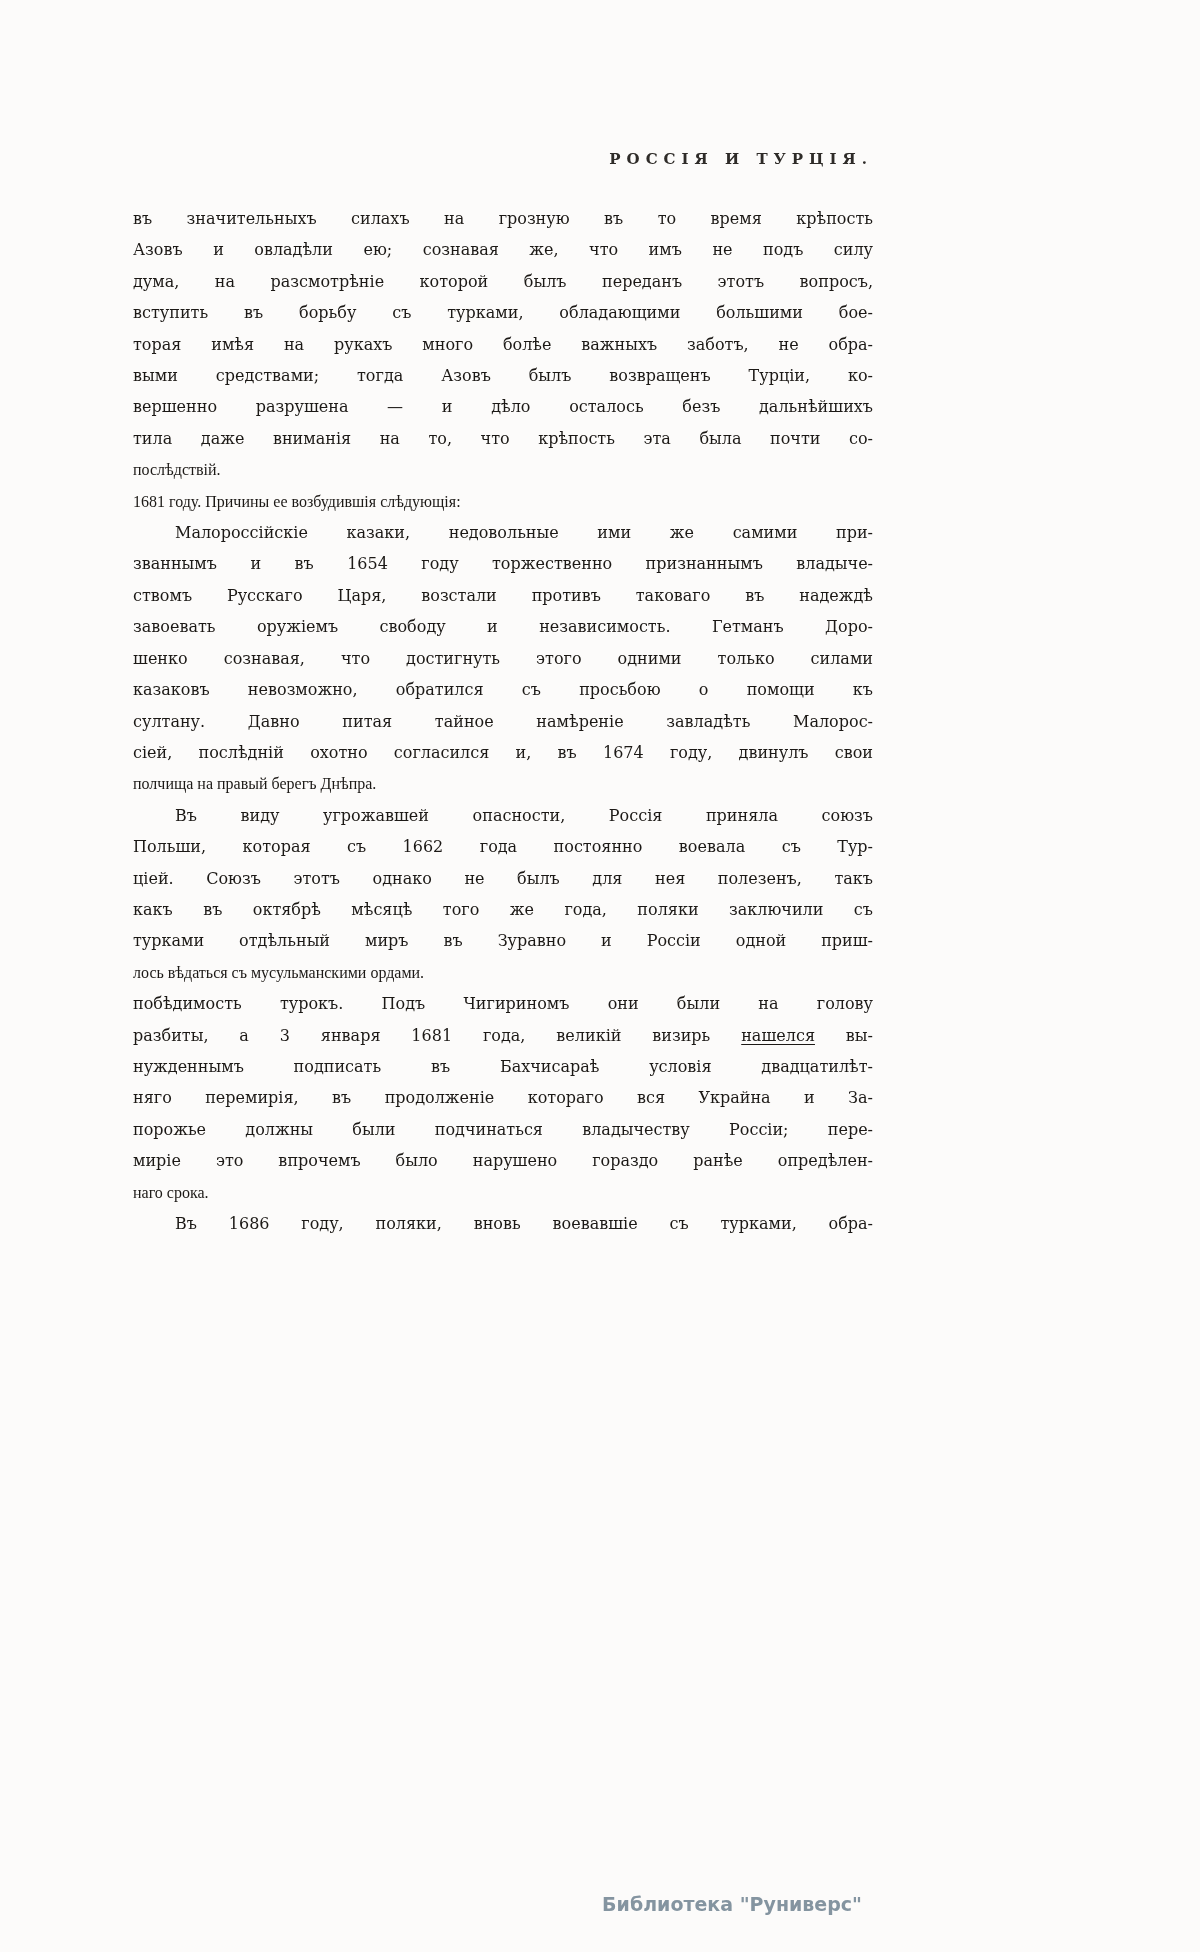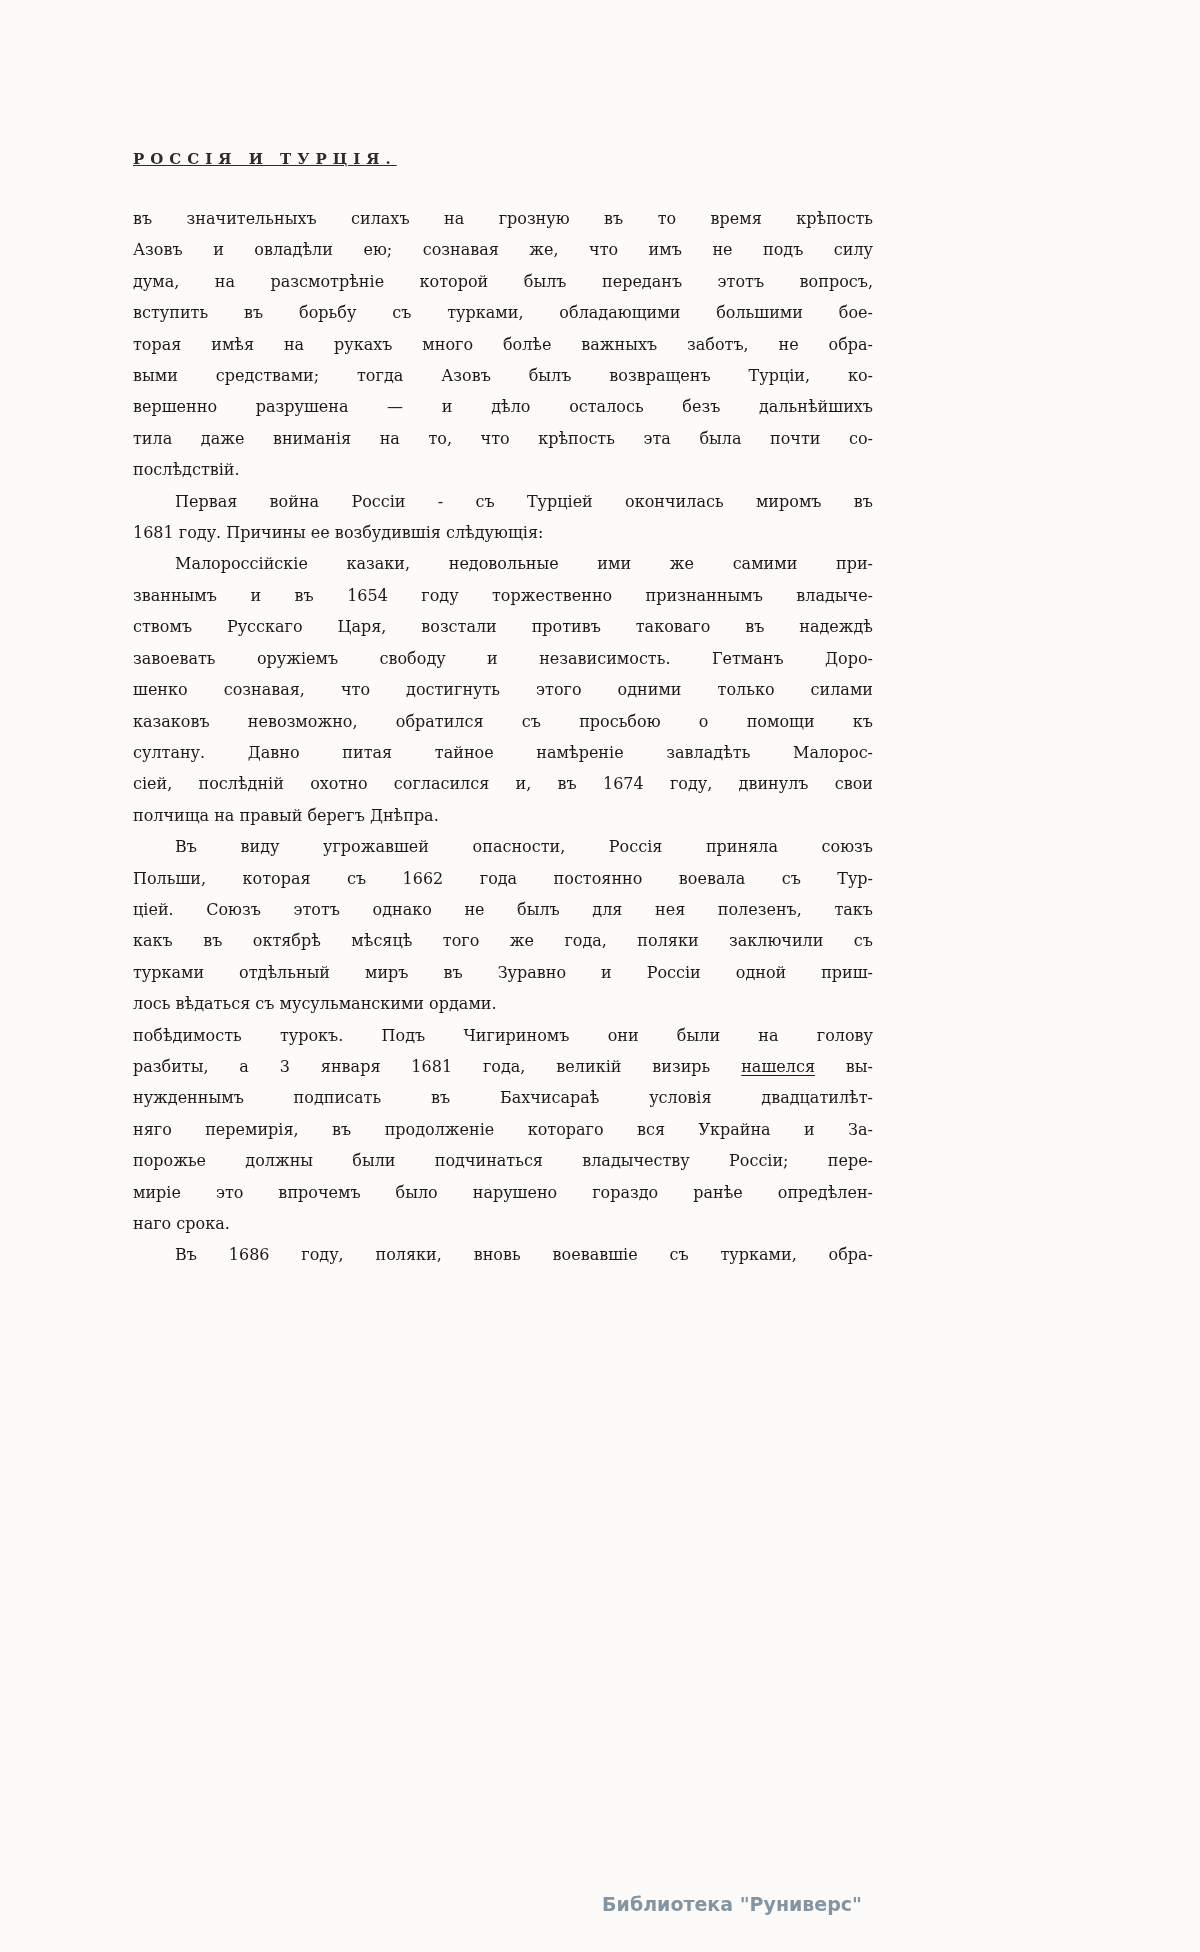--- a/index.html
+++ b/index.html
@@ -17,44 +17,44 @@
   .scan-page {
     position: absolute;
     inset: 0;
     background: #fcfbfa;
   }
   .page-header {
     position: absolute;
     top: 150px;
     left: 133px;
     width: 740px;
-    text-align: left;
+    text-align: right;
     font-size: 15px;
     font-weight: bold;
     letter-spacing: 6px;
     color: #2e2b28;
     white-space: nowrap;
-    text-decoration: underline;
   }
   .text-block {
     position: absolute;
     top: 203px;
     left: 133px;
     width: 740px;
     font-size: 16px;
     line-height: 31.4px;
     font-weight: 500;
     color: #1c1916;
   }
   .line {
     text-align: justify;
     text-align-last: justify;
   }
   .line.noj {
     text-align-last: left;
+    font-family: Liberation Serif, serif;
   }
   .line.indent {
     text-indent: 42px;
   }
   .u {
     text-decoration: underline;
     text-underline-offset: 3px;
   }
   .watermark {
     position: absolute;
@@ -76,21 +76,20 @@
   <div class="text-block">
       <div class="line">въ значительныхъ силахъ на грозную въ то время крѣпость</div>
       <div class="line">Азовъ и овладѣли ею; сознавая же, что имъ не подъ силу</div>
       <div class="line">дума, на разсмотрѣніе которой былъ переданъ этотъ вопросъ,</div>
       <div class="line">вступить въ борьбу съ турками, обладающими большими бое-</div>
       <div class="line">торая имѣя на рукахъ много болѣе важныхъ заботъ, не обра-</div>
       <div class="line">выми средствами; тогда Азовъ былъ возвращенъ Турціи, ко-</div>
       <div class="line">вершенно разрушена — и дѣло осталось безъ дальнѣйшихъ</div>
       <div class="line">тила даже вниманія на то, что крѣпость эта была почти со-</div>
       <div class="line noj">послѣдствій.</div>
-      <div class="line indent">Первая война Россіи - съ Турціей окончилась миромъ въ</div>
       <div class="line noj">1681 году. Причины ее возбудившія слѣдующія:</div>
       <div class="line indent">Малороссійскіе казаки, недовольные ими же самими при-</div>
       <div class="line">званнымъ и въ 1654 году торжественно признаннымъ владыче-</div>
       <div class="line">ствомъ Русскаго Царя, возстали противъ таковаго въ надеждѣ</div>
       <div class="line">завоевать оружіемъ свободу и независимость.  Гетманъ Доро-</div>
       <div class="line">шенко сознавая, что достигнуть этого одними только силами</div>
       <div class="line">казаковъ невозможно, обратился съ просьбою о помощи къ</div>
       <div class="line">султану. Давно питая тайное намѣреніе завладѣть Малорос-</div>
       <div class="line">сіей, послѣдній охотно согласился и, въ 1674 году, двинулъ свои</div>
       <div class="line noj">полчища на правый берегъ Днѣпра.</div>

